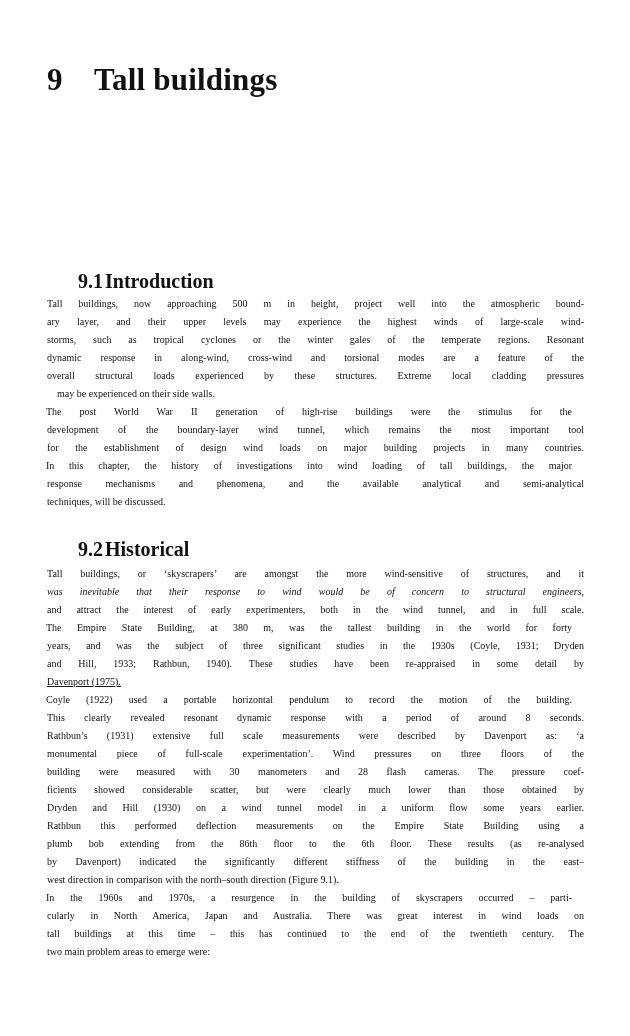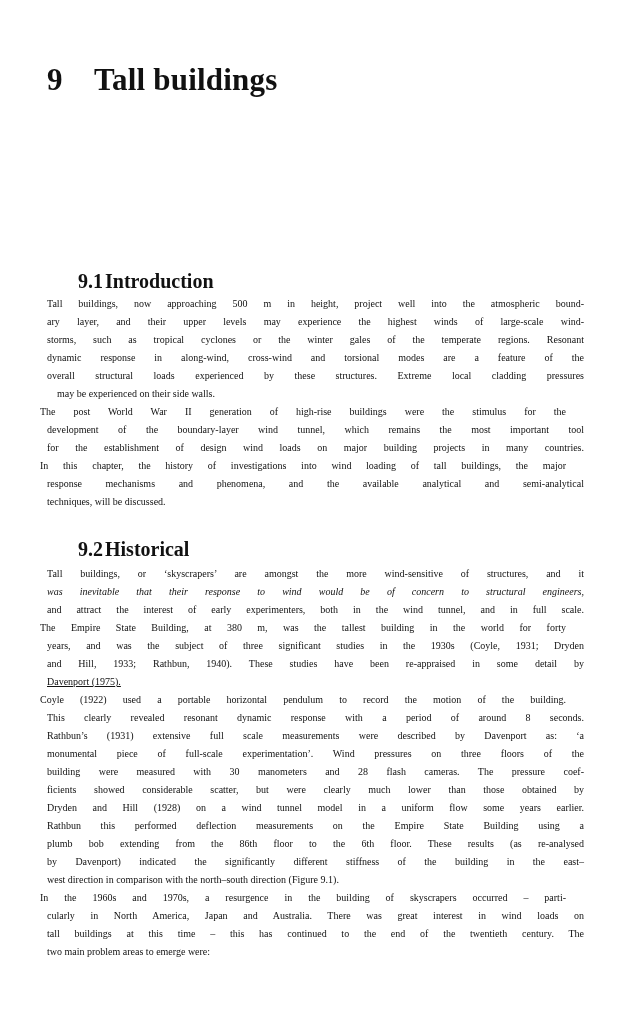--- a/index.html
+++ b/index.html
@@ -5,21 +5,21 @@
     html, body { margin: 0; padding: 0; background: #ffffff; }
     body { width: 630px; height: 1036px; position: relative; overflow: hidden;
            font-family: "Liberation Serif", "DejaVu Serif", serif; color: #111; }
     .chapter-title { position: absolute; left: 47px; top: 62px; font-size: 31px; font-weight: bold; letter-spacing: 0.2px; white-space: nowrap; }
     .chapter-title .num { display: inline-block; width: 47px; }
     .section-heading { position: absolute; left: 47px; font-size: 20px; font-weight: bold; white-space: nowrap; margin-left: 31px; }
     .section-heading .snum { display: inline-block; width: 27px; }
     .line { position: absolute; left: 47px; width: 537px; font-size: 10px; line-height: 16px; height: 16px;
             white-space: nowrap; text-align: justify; text-align-last: justify; }
     .line.last { text-align-last: left; }
-    .line.indent { left: 40px; width: 526px; }
+    .line.indent { left: 46px; width: 526px; }
   </style>
 </head>
 <body>
 
 <div class="chapter-title">
   <span class="num">9</span><span>Tall buildings</span>
 </div>
 
 <div class="section-heading" style="top:270px;">
   <span class="snum">9.1</span><span>Introduction</span>
@@ -49,21 +49,21 @@
   <div class="line indent" style="top:620px;">The Empire State Building, at 380 m, was the tallest building in the world for forty</div>
   <div class="line" style="top:638px;">years, and was the subject of three significant studies in the 1930s (Coyle, 1931; Dryden</div>
   <div class="line" style="top:656px;">and Hill, 1933; Rathbun, 1940). These studies have been re-appraised in some detail by</div>
   <div class="line last" style="top:674px;text-decoration:underline;">Davenport (1975).</div>
   <div class="line indent" style="top:692px;">Coyle (1922) used a portable horizontal pendulum to record the motion of the building.</div>
   <div class="line" style="top:710px;">This clearly revealed resonant dynamic response with a period of around 8 seconds.</div>
   <div class="line" style="top:728px;">Rathbun’s (1931) extensive full scale measurements were described by Davenport as: ‘a</div>
   <div class="line" style="top:746px;">monumental piece of full-scale experimentation’. Wind pressures on three floors of the</div>
   <div class="line" style="top:764px;">building were measured with 30 manometers and 28 flash cameras. The pressure coef-</div>
   <div class="line" style="top:782px;">ficients showed considerable scatter, but were clearly much lower than those obtained by</div>
-  <div class="line" style="top:800px;">Dryden and Hill (1928) on a wind tunnel model in a uniform flow some years earlier.</div>
+  <div class="line" style="top:800px;">Dryden and Hill (1930) on a wind tunnel model in a uniform flow some years earlier.</div>
   <div class="line" style="top:818px;">Rathbun this performed deflection measurements on the Empire State Building using a</div>
   <div class="line" style="top:836px;">plumb bob extending from the 86th floor to the 6th floor. These results (as re-analysed</div>
   <div class="line" style="top:854px;">by Davenport) indicated the significantly different stiffness of the building in the east–</div>
   <div class="line last" style="top:872px;">west direction in comparison with the north–south direction (Figure 9.1).</div>
   <div class="line indent" style="top:890px;">In the 1960s and 1970s, a resurgence in the building of skyscrapers occurred – parti-</div>
   <div class="line" style="top:908px;">cularly in North America, Japan and Australia. There was great interest in wind loads on</div>
   <div class="line" style="top:926px;">tall buildings at this time – this has continued to the end of the twentieth century. The</div>
   <div class="line last" style="top:944px;">two main problem areas to emerge were:</div>
 </div>
 

